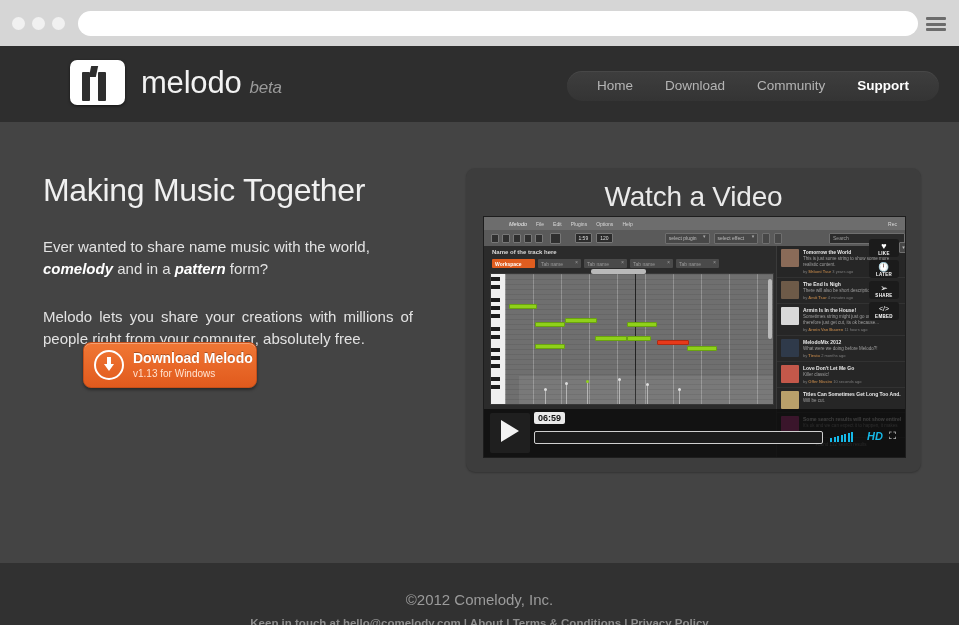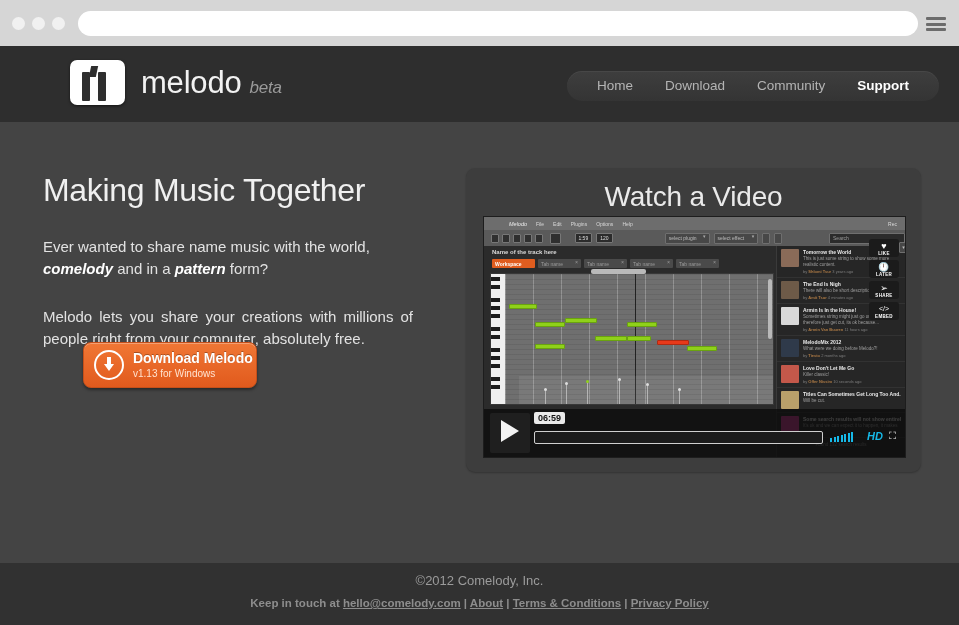--- a/index.html
+++ b/index.html
@@ -234,21 +234,21 @@
   .vol{position:absolute;right:52px;top:22px;display:flex;gap:1.5px;align-items:flex-end;height:11px;}
   .vol i{display:block;width:2px;background:#16b9e8;}
   .hd{position:absolute;right:22px;top:21px;color:#16b9e8;font-size:11px;font-weight:bold;font-style:italic;}
   .fs{position:absolute;right:6px;top:22px;width:10px;height:10px;color:#e9e9e9;font-size:10px;line-height:10px;}
 
   
   .footer{
     position:absolute;left:0;top:563px;width:959px;height:62px;background:#313131;
     text-align:center;
   }
-  .footer .copy{color:#9b9b9b;font-size:13px;padding-top:10px;}
+  .footer .copy{color:#9b9b9b;font-size:15px;padding-top:28px;}
   .footer .keep{color:#8d8d8d;font-size:11.5px;padding-top:9px;font-weight:bold;}
   .footer .keep a{color:#8d8d8d;text-decoration:underline;}
 </style>
 </head>
 <body>
 
 <div class="app">
 
   <div class="browser-chrome">
     <div class="traffic">

